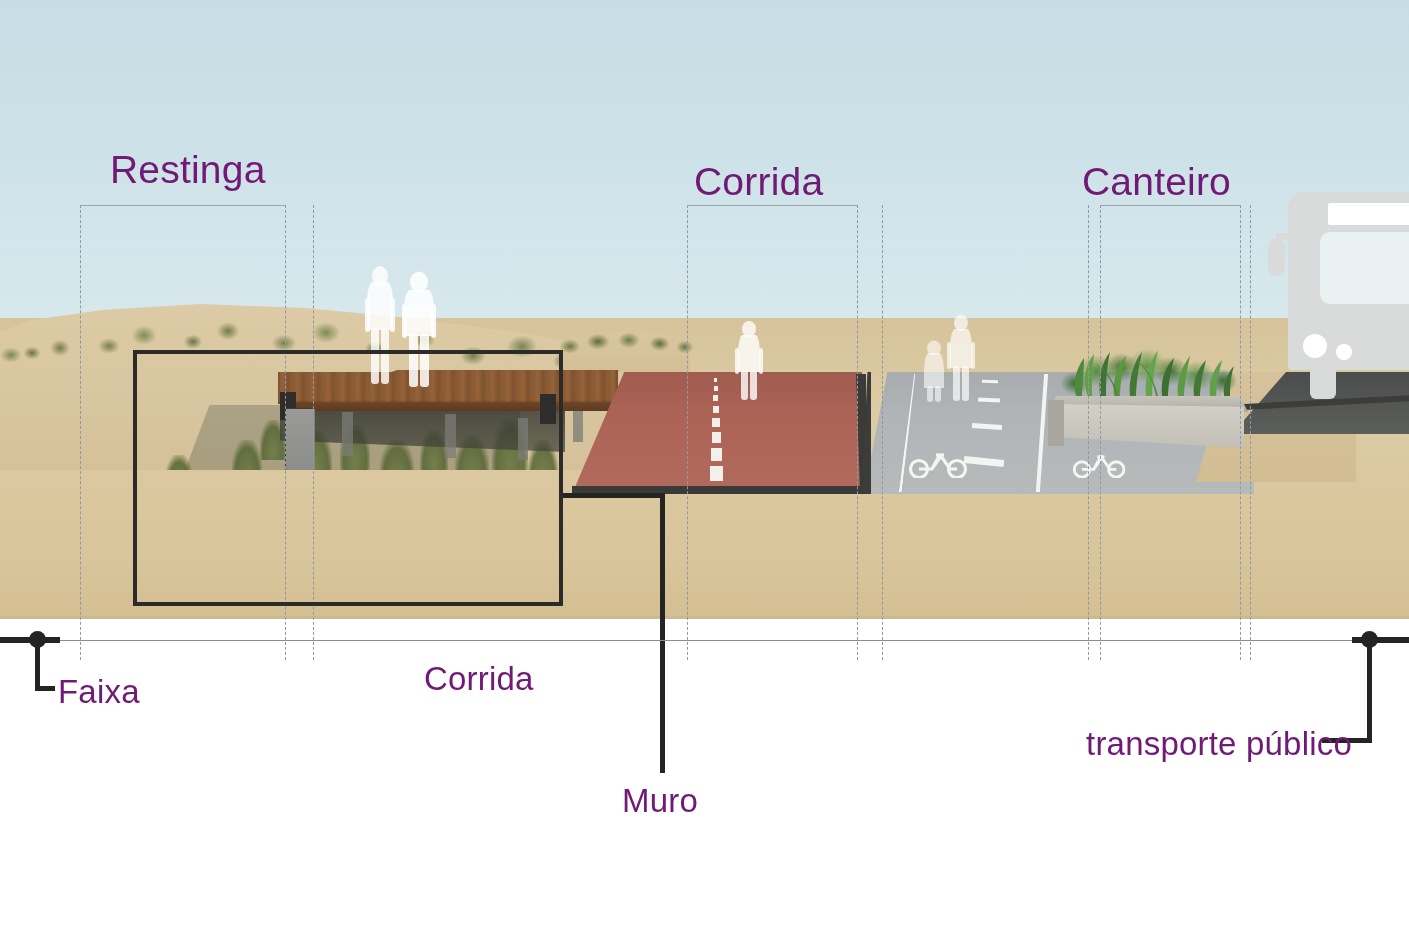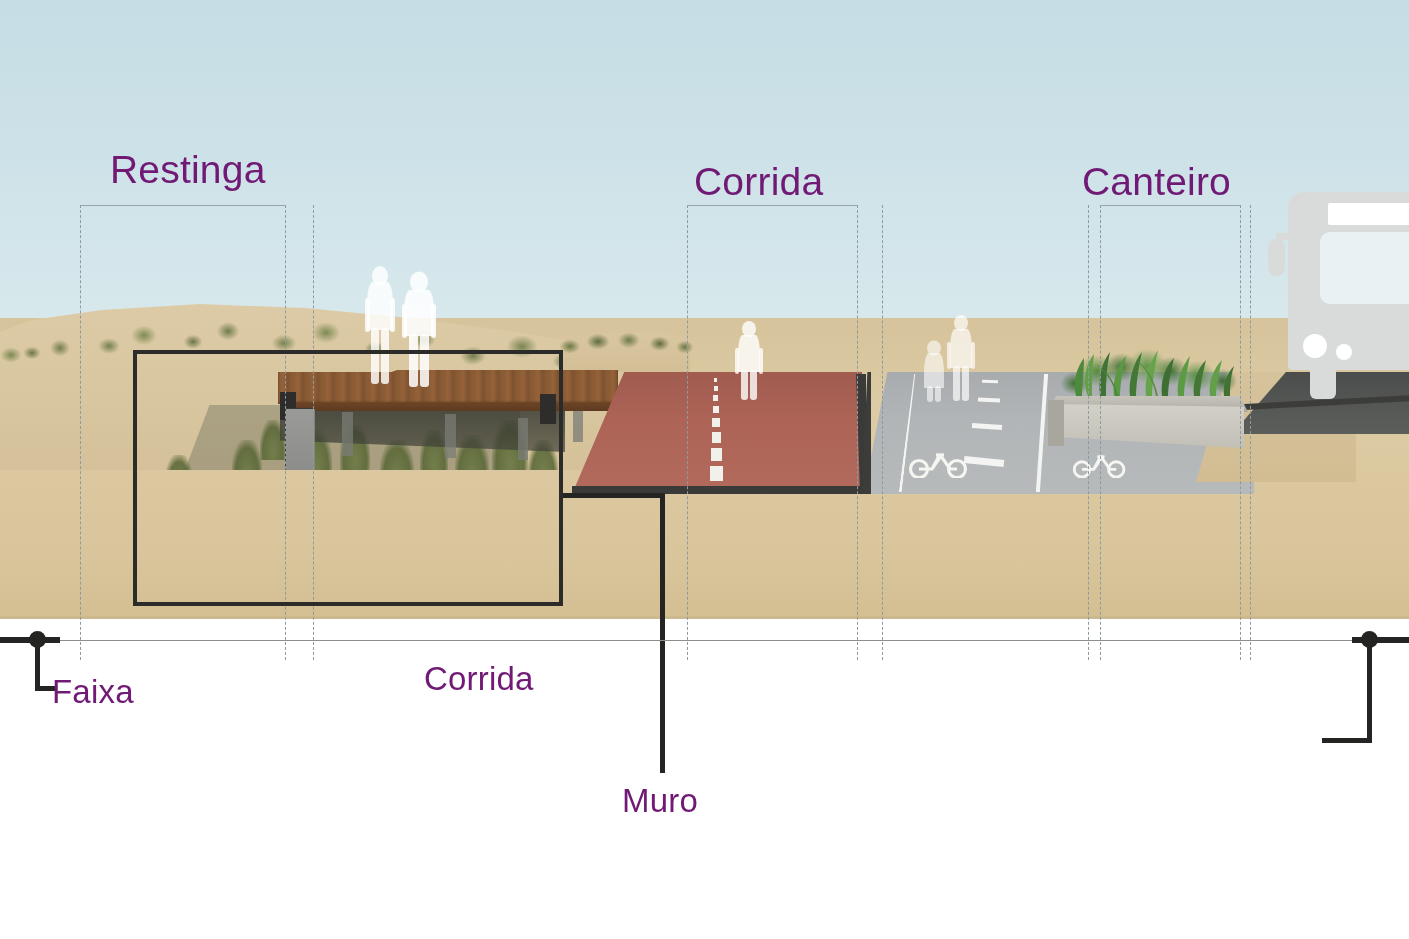--- a/index.html
+++ b/index.html
@@ -480,25 +480,26 @@
   <div class="leader" style="left:35px;top:645px;width:5px;height:46px;"></div>
   <div class="leader" style="left:35px;top:686px;width:20px;height:5px;"></div>
 
   <div class="leader" style="left:1367px;top:645px;width:5px;height:98px;"></div>
   <div class="leader" style="left:1322px;top:738px;width:50px;height:5px;"></div>
 
   <div class="label label-top" style="left:110px;top:148px;">Restinga</div>
   <div class="label label-top" style="left:694px;top:160px;">Corrida</div>
   <div class="label label-top" style="left:1082px;top:160px;">Canteiro</div>
 
-  <div class="label label-bot label-2line" style="left:52px;top:672px;width:220px;">
+  <div class="label label-bot label-2line" style="left:58px;top:672px;width:220px;">
     <div>Faixa</div>
   </div>
 
   <div class="label label-bot" style="left:424px;top:660px;">Corrida</div>
 
   <div class="label label-bot" style="left:622px;top:782px;">Muro</div>
 
 
   <div class="label label-bot label-2line" style="left:952px;top:724px;width:400px;text-align:right;">
+    <div>transporte público</div>
   </div>
 
 </div>
 
 </body></html>

